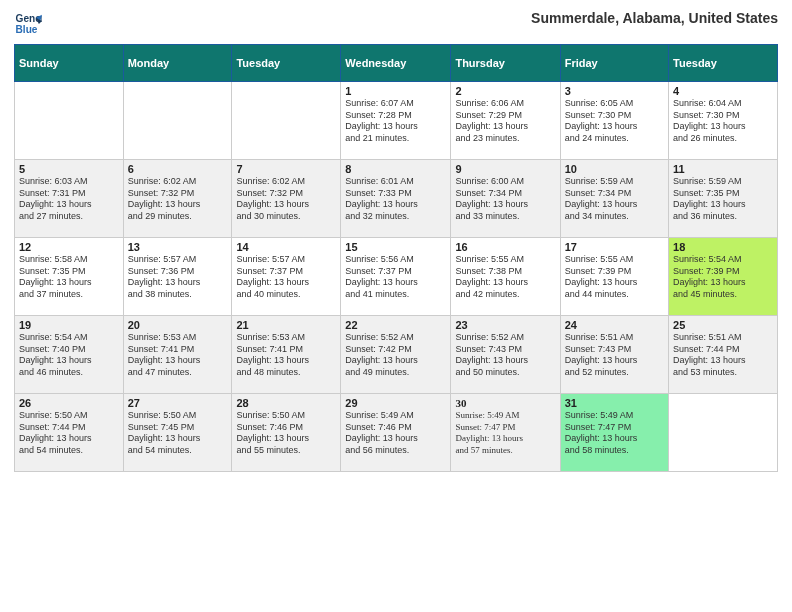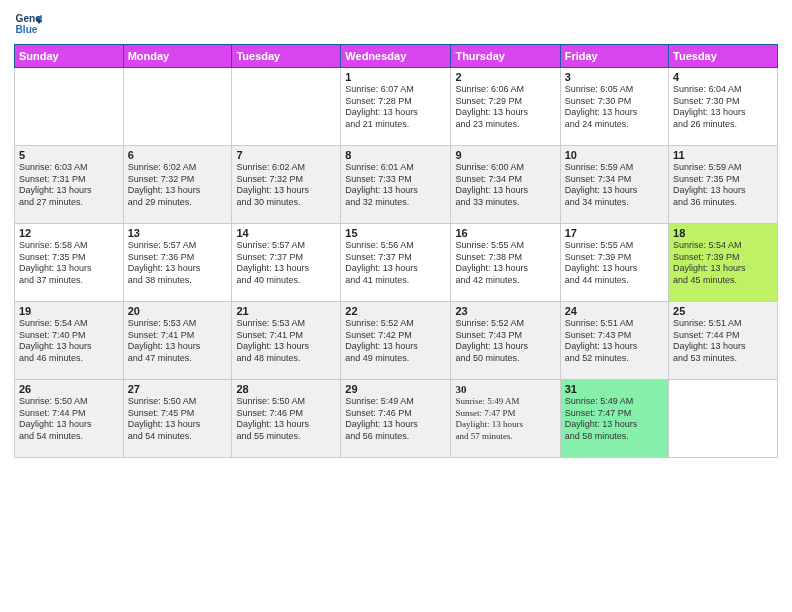--- a/index.html
+++ b/index.html
@@ -42,23 +42,23 @@
       font-size: 14px;
       color: #333;
       font-weight: bold;
     }
     .calendar {
       width: 100%;
       border-collapse: collapse;
       font-size: 10px;
     }
     .calendar th {
-      background: #d946ef;
+      background: #0f766e;
       color: #fff;
-      padding: 5px 4px;
+      padding: 12px 4px;
       text-align: left;
       font-size: 11px;
       font-weight: bold;
       border: 1px solid #1a5a9e;
     }
     .calendar td {
       border: 1px solid #ccc;
       vertical-align: top;
       padding: 3px 4px;
       width: 113px;
@@ -87,20 +87,21 @@
   <div class="header">
     <div class="logo">
       <svg class="logo-icon" viewBox="0 0 36 36">
         <text x="2" y="16" font-size="13" font-weight="bold" fill="#1a3a5c" font-family="Arial">General</text>
         <text x="2" y="29" font-size="13" font-weight="bold" fill="#2a6db5" font-family="Arial">Blue</text>
         <polygon points="28,10 36,6 34,14" fill="#2a6db5"></polygon>
         <polygon points="28,10 36,14 32,18" fill="#1a3a5c"></polygon>
       </svg>
     </div>
     <div class="title-block">
+      <div class="subtitle">Summerdale, Alabama, United States</div>
     </div>
   </div>
 
   <table class="calendar">
     <thead>
       <tr>
         <th>Sunday</th>
         <th>Monday</th>
         <th>Tuesday</th>
         <th>Wednesday</th>

